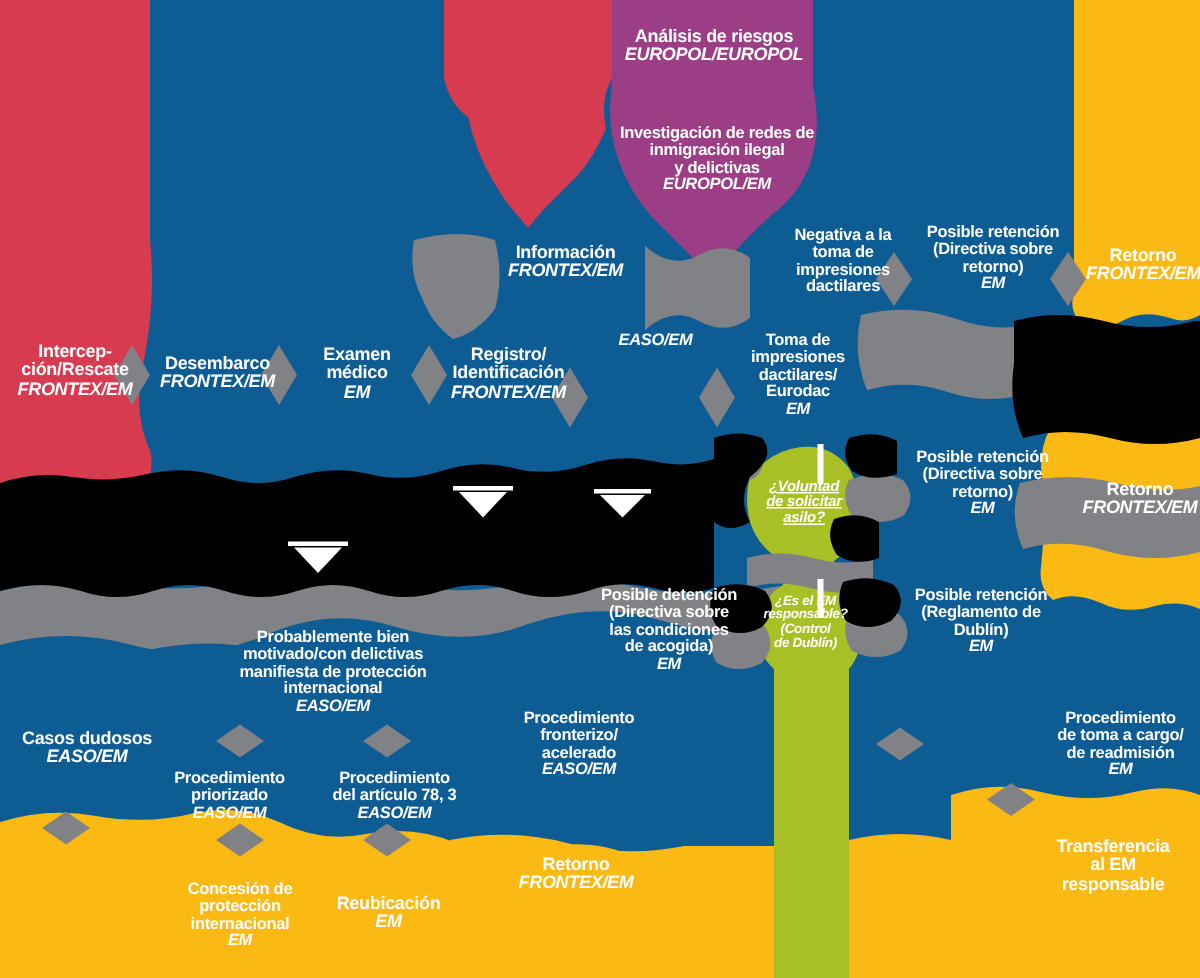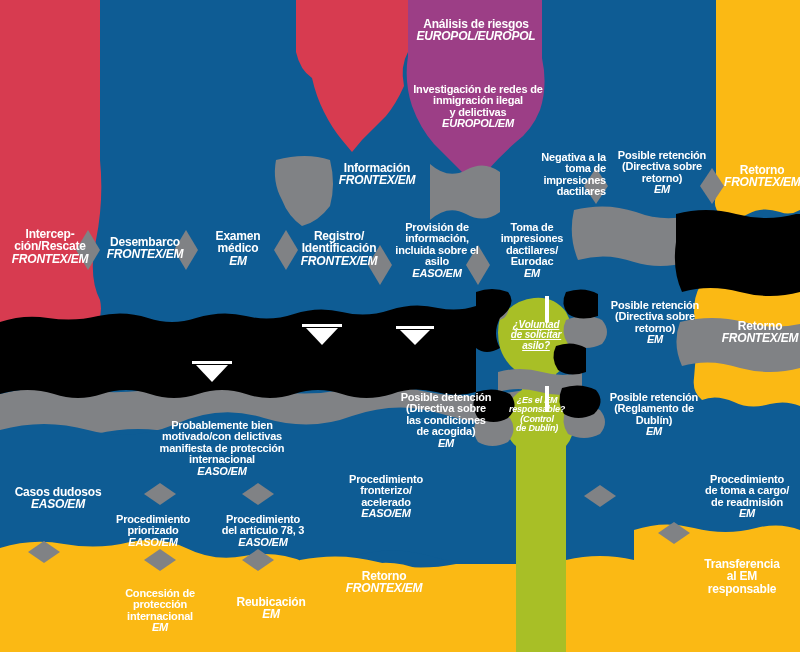--- a/index.html
+++ b/index.html
@@ -139,24 +139,20 @@
 Identificación</span>
     <span class="it">FRONTEX/EM</span>
   </div>
 
   <div class="lbl s12" style="left:330px; top:162px; width:94px;">
     <span style="white-space:pre-line;">Información</span>
     <span class="it">FRONTEX/EM</span>
   </div>
 
   <div class="lbl s11" style="left:388px; top:222px; width:98px;">
-    <span style="white-space:pre-line;">Provisión de
-información,
-incluida sobre el
-asilo</span>
     <span class="it">EASO/EM</span>
   </div>
 
   <div class="lbl s11" style="left:490px; top:222px; width:84px;">
     <span style="white-space:pre-line;">Toma de
 impresiones
 dactilares/
 Eurodac</span>
     <span class="it">EM</span>
   </div>
@@ -166,21 +162,21 @@
     <span class="it">EUROPOL/EUROPOL</span>
   </div>
 
   <div class="lbl s11" style="left:402px; top:84px; width:152px;">
     <span style="white-space:pre-line;">Investigación de redes de
 inmigración ilegal
 y delictivas</span>
     <span class="it">EUROPOL/EM</span>
   </div>
 
-  <div class="lbl s11" style="left:518px; top:152px; width:88px;text-align:right;">
+  <div class="lbl s11" style="left:518px; top:152px; width:88px;">
     <span style="white-space:pre-line;">Negativa a la
 toma de
 impresiones
 dactilares</span>
   </div>
 
   <div class="lbl s11" style="left:610px; top:150px; width:104px;">
     <span style="white-space:pre-line;">Posible retención
 (Directiva sobre
 retorno)</span>
@@ -272,21 +268,21 @@
   </div>
 
 
   <div class="lbl s11" style="left:110px; top:588px; width:100px;">
     <span style="white-space:pre-line;">Concesión de
 protección
 internacional</span>
     <span class="it">EM</span>
   </div>
 
-  <div class="lbl s12" style="left:224px; top:596px; width:94px;">
+  <div class="lbl s12" style="left:212px; top:596px; width:94px;">
     <span style="white-space:pre-line;">Reubicación</span>
     <span class="it">EM</span>
   </div>
 
   <div class="lbl s12" style="left:336px; top:570px; width:96px;">
     <span style="white-space:pre-line;">Retorno</span>
     <span class="it">FRONTEX/EM</span>
   </div>
 
   <div class="lbl s12" style="left:690px; top:558px; width:104px;">

